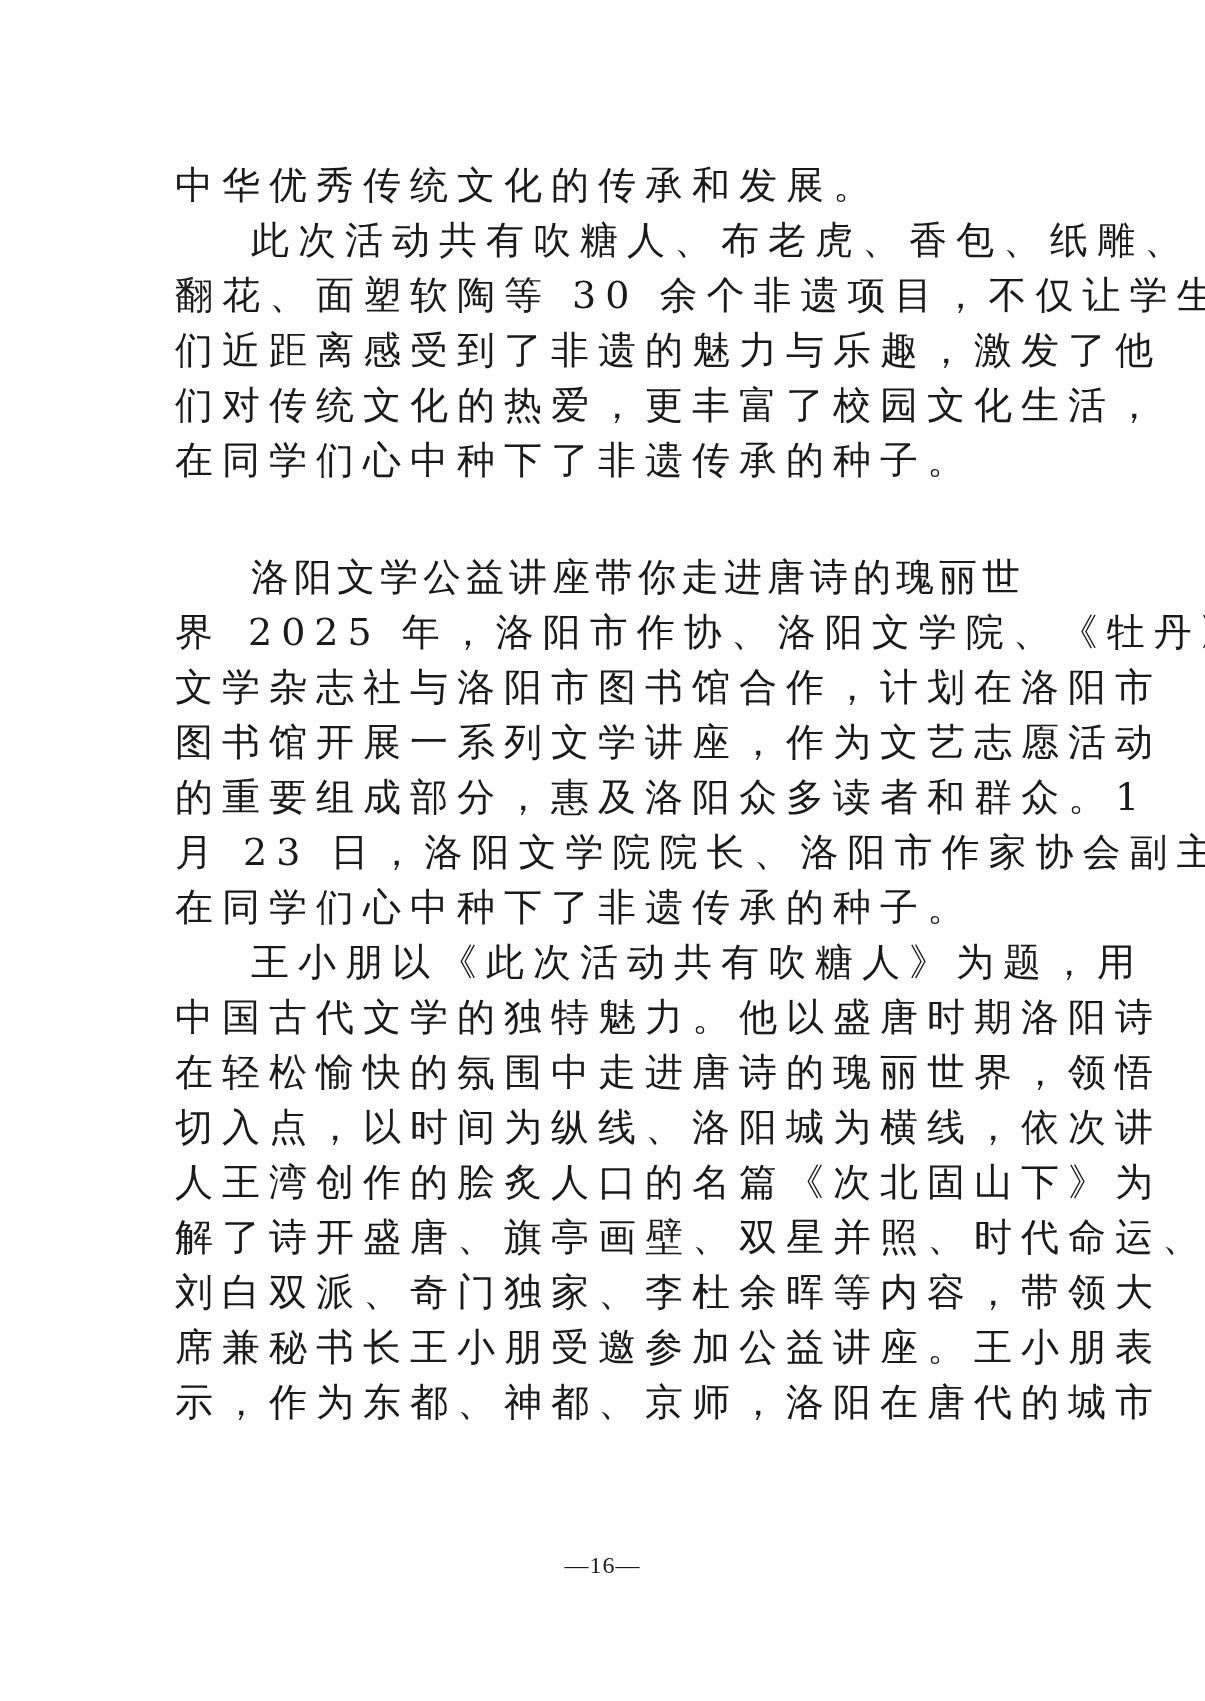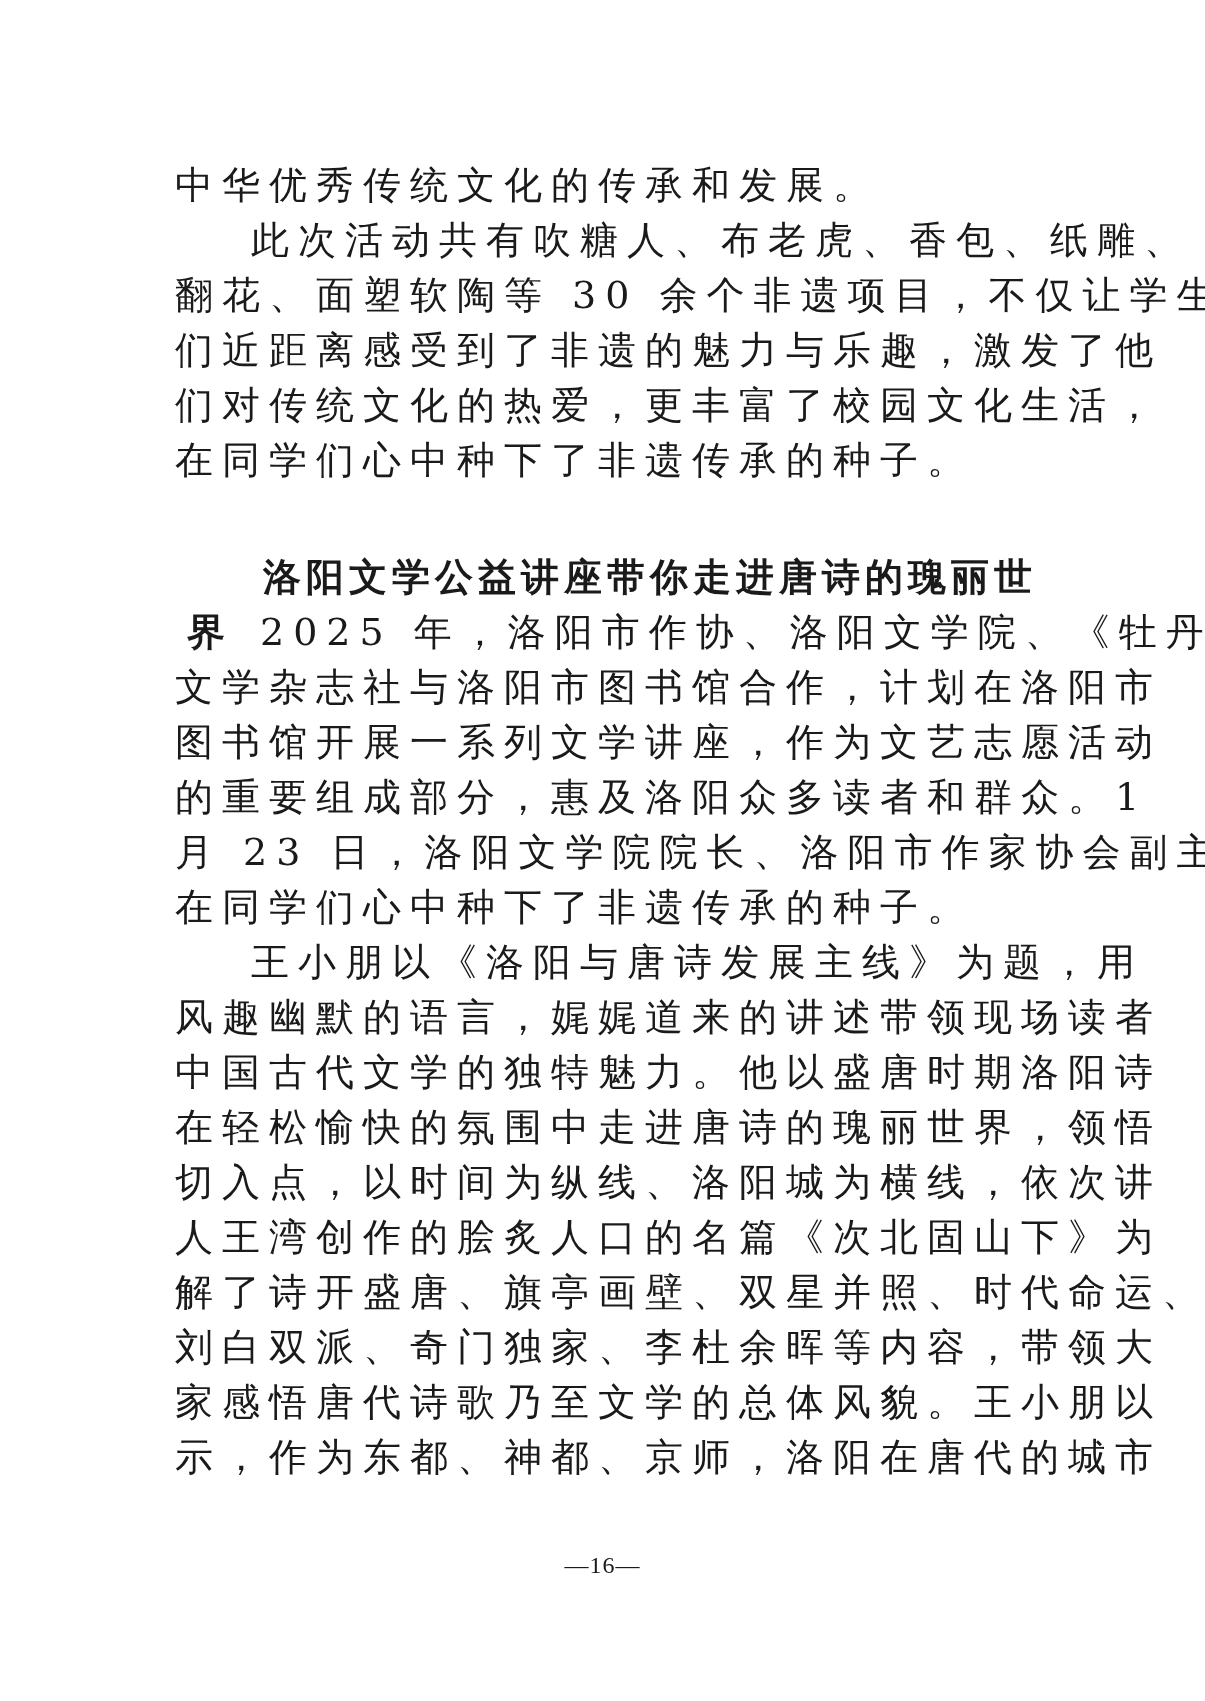--- a/index.html
+++ b/index.html
@@ -3,21 +3,21 @@
 <meta charset="utf-8">
 <style>
   html, body { margin: 0; padding: 0; background: #ffffff; }
   body { width: 1205px; height: 1701px; position: relative; overflow: hidden;
          font-family: "DejaVu Serif", "Liberation Serif", serif; color: #1a1a1a; }
   .page { position: absolute; left: 175px; top: 158px; width: 860px; }
   .line { height: 55px; line-height: 55px; font-size: 38px; white-space: nowrap;
           letter-spacing: 9px; overflow: visible; }
   .indent { padding-left: 76px; }
   .gap { height: 62px; }
-  .bold { font-family: "DejaVu Sans", "Liberation Sans", sans-serif; font-weight: bold; letter-spacing: 5px; margin-left: 12px; }
+  .bold { font-family: "DejaVu Sans", "Liberation Sans", sans-serif; font-weight: normal; letter-spacing: 5px; }
   .footer { position: absolute; top: 1552px; left: 0; width: 1205px; text-align: center;
             font-size: 24px; font-family: "Liberation Serif", serif; letter-spacing: 1px; }
 </style>
 </head>
 <body>
 
 <div class="page">
   <div class="line">中华优秀传统文化的传承和发展。</div>
 
   <div class="line indent">此次活动共有吹糖人、布老虎、香包、纸雕、</div>
@@ -29,25 +29,24 @@
   <div class="gap"></div>
 
   <div class="line indent bold">洛阳文学公益讲座带你走进唐诗的瑰丽世</div>
   <div class="line"><span class="bold">界</span><span style="display:inline-block;width:30px"></span><span>2025 年，洛阳市作协、洛阳文学院、《牡丹》</span></div>
   <div class="line">文学杂志社与洛阳市图书馆合作，计划在洛阳市</div>
   <div class="line">图书馆开展一系列文学讲座，作为文艺志愿活动</div>
   <div class="line">的重要组成部分，惠及洛阳众多读者和群众。1</div>
   <div class="line">月 23 日，洛阳文学院院长、洛阳市作家协会副主</div>
   <div class="line">在同学们心中种下了非遗传承的种子。</div>
 
-  <div class="line indent">王小朋以《洛阳与唐诗发展主线》为题，用</div>
-  <div class="line">风趣幽默的语言，娓娓道来的讲述带领现场读者</div>
+  <div class="line indent">王小朋以《此次活动共有吹糖人》为题，用</div>
   <div class="line">中国古代文学的独特魅力。他以盛唐时期洛阳诗</div>
   <div class="line">在轻松愉快的氛围中走进唐诗的瑰丽世界，领悟</div>
   <div class="line">切入点，以时间为纵线、洛阳城为横线，依次讲</div>
   <div class="line">人王湾创作的脍炙人口的名篇《次北固山下》为</div>
   <div class="line">解了诗开盛唐、旗亭画壁、双星并照、时代命运、</div>
   <div class="line">刘白双派、奇门独家、李杜余晖等内容，带领大</div>
-  <div class="line">家感悟唐代诗歌乃至文学的总体风貌。王小朋以</div>
+  <div class="line">席兼秘书长王小朋受邀参加公益讲座。王小朋表</div>
   <div class="line">示，作为东都、神都、京师，洛阳在唐代的城市</div>
 </div>
 
 <div class="footer">—16—</div>
 
 </body></html>

